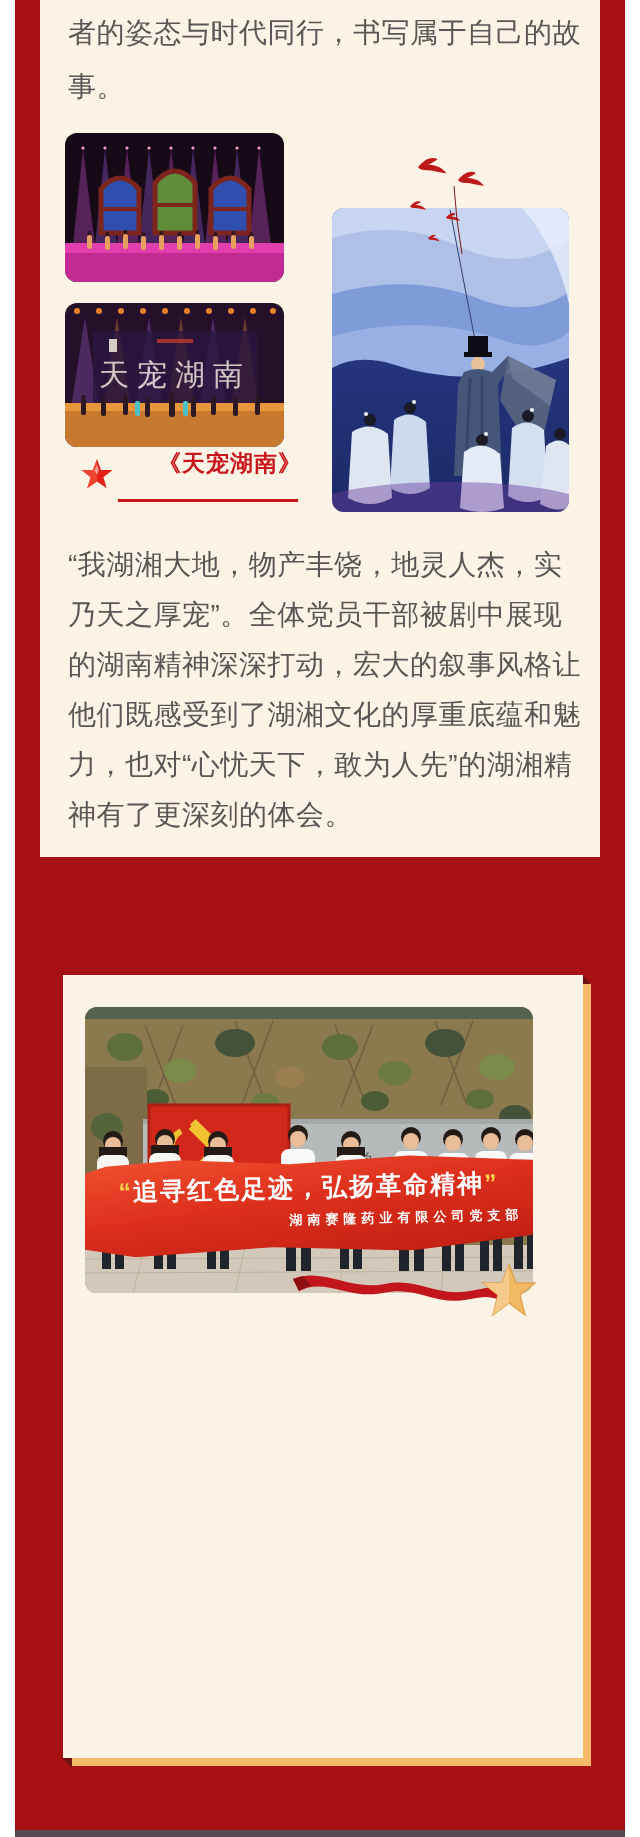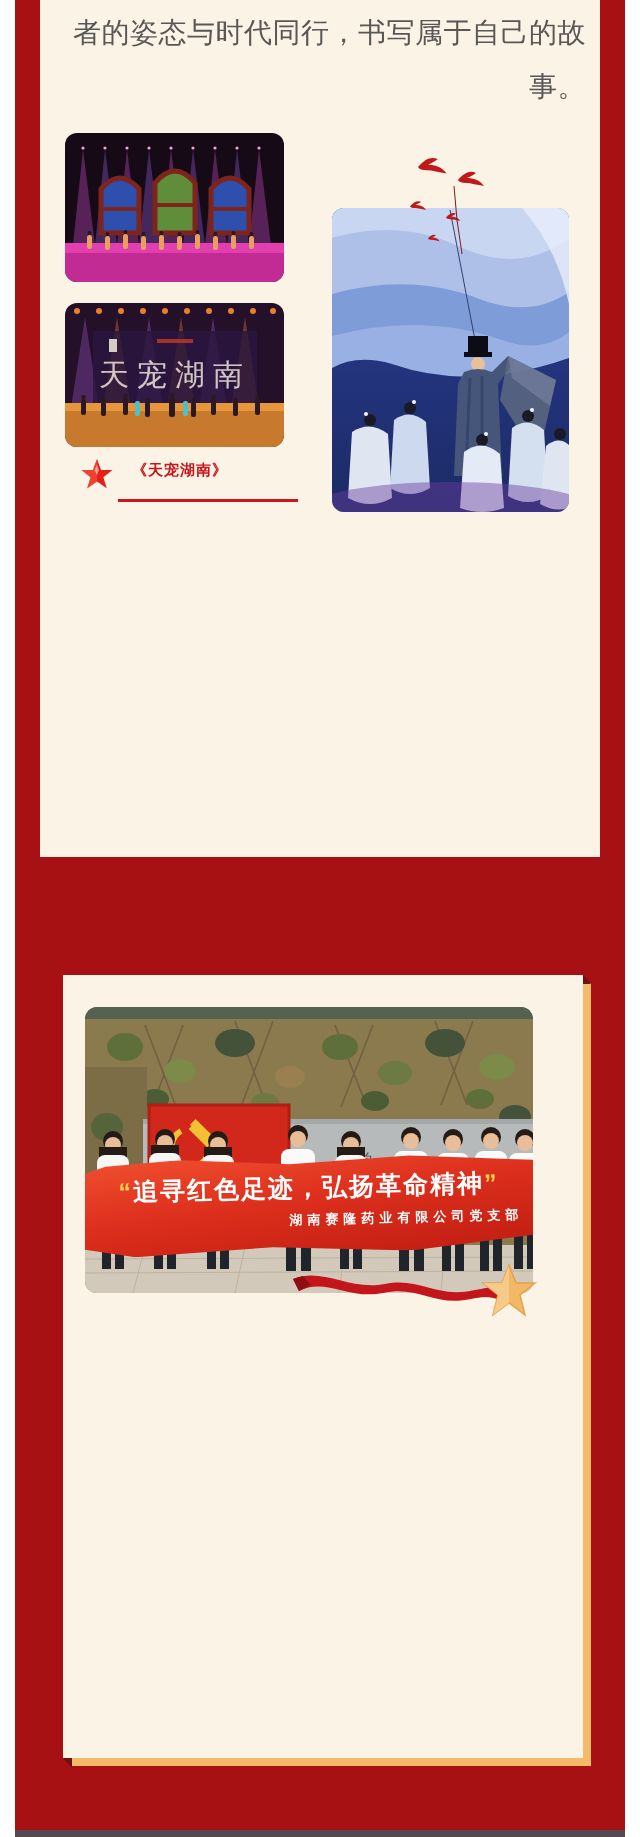--- a/index.html
+++ b/index.html
@@ -2,31 +2,31 @@
 <html><head>
 <meta charset="utf-8">
 <style>
   html,body{margin:0;padding:0;background:#ffffff;}
   .page{position:relative;width:640px;height:1837px;background:#ffffff;overflow:hidden;
         font-family:"Liberation Sans","DejaVu Sans",sans-serif;}
   .red-panel{position:absolute;left:15px;top:0;width:610px;height:1837px;background:#a81113;}
   .card{position:absolute;background:#fbf4e6;overflow:hidden;}
   .card1{left:40px;top:0;width:560px;height:857px;}
   .para{color:#5a5656;font-size:28px;letter-spacing:0.5px;}
-  .intro{position:absolute;left:28px;top:6px;width:518px;line-height:54px;text-align:right;}
+  .intro{position:absolute;left:28px;top:6px;width:518px;line-height:54px;}
   .para1{position:absolute;left:28px;top:540px;width:518px;line-height:50px;}
   .photo{position:absolute;overflow:hidden;border-radius:12px;}
   .photo svg{display:block;width:100%;height:100%;}
   .ph1{left:25px;top:133px;width:219px;height:149px;}
   .ph2{left:25px;top:303px;width:219px;height:144px;}
   .ph3{left:292px;top:208px;width:237px;height:304px;z-index:1;}
   .doves{position:absolute;left:352px;top:150px;width:118px;height:104px;z-index:2;}
   .star-ic{position:absolute;left:40px;top:458px;width:34px;height:34px;}
-  .caption-text{position:absolute;left:92px;top:461px;width:170px;text-align:left;
-      font-size:15px;font-weight:bold;color:#c9161c;letter-spacing:1px;}
+  .caption-text{position:absolute;left:92px;top:448px;width:170px;text-align:right;
+      font-size:23px;font-weight:bold;color:#c9161c;letter-spacing:1px;}
   .caption-underline{position:absolute;left:78px;top:499px;width:180px;height:3px;background:#c9161c;}
   
   .card2-wrap{position:absolute;left:63px;top:975px;width:530px;height:794px;}
   .orange-layer{position:absolute;left:8px;top:8px;width:520px;height:783px;background:#f5b96a;}
   .notch-tr{position:absolute;left:520px;top:0;width:8px;height:9px;background:#6d1212;
       clip-path:polygon(0 0,100% 100%,0 100%);}
   .notch-bl{position:absolute;left:0;top:783px;width:9px;height:10px;background:#6d1212;
       clip-path:polygon(0 0,100% 0,100% 100%);}
   .card2{left:0;top:0;width:520px;height:783px;}
   .ph4{left:22px;top:32px;width:448px;height:286px;}
@@ -242,20 +242,21 @@
     </svg>
 
     <svg class="star-ic" viewBox="0 0 32 32">
       <polygon points="16,1 19.8,11.2 30.6,11.4 22,18 25.2,28.4 16,22.2 6.8,28.4 10,18 1.4,11.4 12.2,11.2" fill="#e32119"></polygon>
       <polygon points="16,1 16,22.2 6.8,28.4 10,18 1.4,11.4 12.2,11.2" fill="#f25238" opacity="0.7"></polygon>
       <polygon points="16,6 17.8,11.6 16,16 13.8,11.6" fill="#ffffff" opacity="0.5"></polygon>
     </svg>
     <div class="caption-text">《天宠湖南》</div>
     <div class="caption-underline"></div>
 
+    <div class="para para1">“我湖湘大地，物产丰饶，地灵人杰，实乃天之厚宠”。全体党员干部被剧中展现的湖南精神深深打动，宏大的叙事风格让他们既感受到了湖湘文化的厚重底蕴和魅力，也对“心忧天下，敢为人先”的湖湘精神有了更深刻的体会。</div>
   </div>
 
   <div class="card2-wrap">
     <div class="orange-layer"></div>
     <div class="notch-tr"></div>
     <div class="notch-bl"></div>
 
     <div class="card card2">
 
       <div class="photo ph4">

